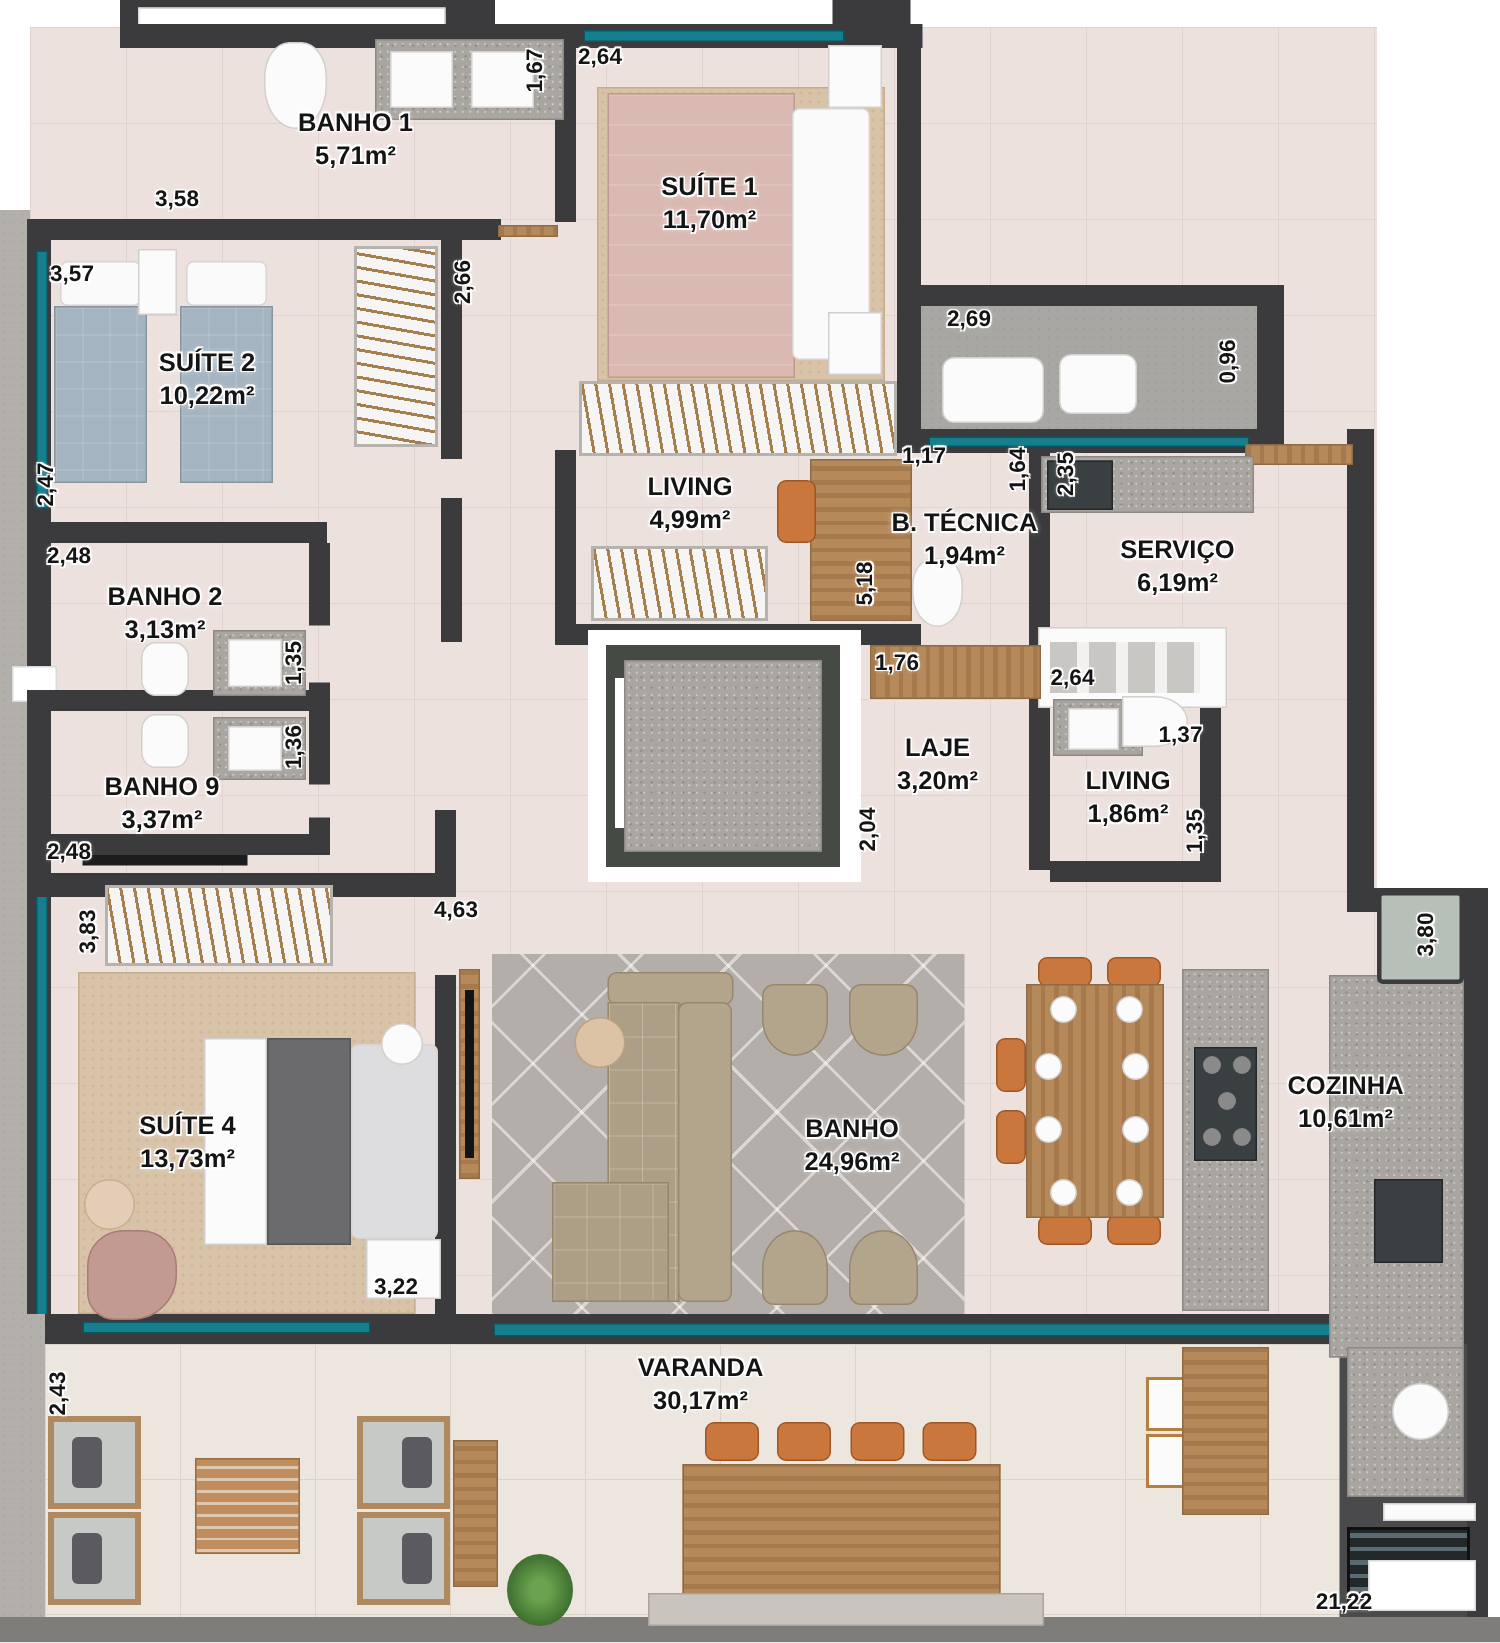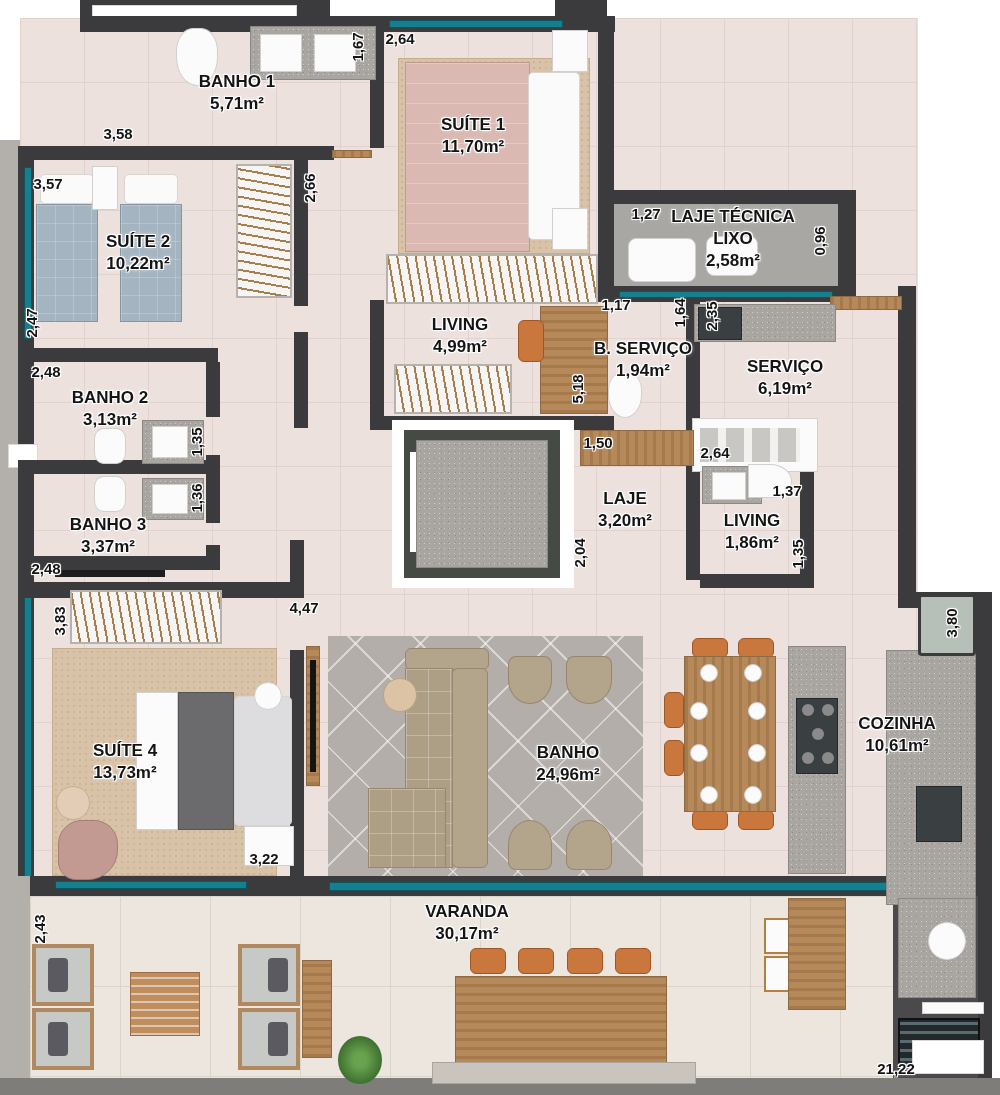--- a/index.html
+++ b/index.html
@@ -225,43 +225,38 @@
     <div>5,71m²</div>
   </div>
   <div class="room-label" style="left:473px;top:114px">
     <div>SUÍTE 1</div>
     <div>11,70m²</div>
   </div>
   <div class="room-label" style="left:138px;top:231px">
     <div>SUÍTE 2</div>
     <div>10,22m²</div>
   </div>
-  <div class="room-label" style="left:733px;top:206px">
-    <div>LAJE TÉCNICA</div>
-    <div>LIXO</div>
-    <div>2,58m²</div>
-  </div>
   <div class="room-label" style="left:460px;top:314px">
     <div>LIVING</div>
     <div>4,99m²</div>
   </div>
   <div class="room-label" style="left:643px;top:338px">
-    <div>B. SERVIÇO</div>
+    <div>B. TÉCNICA</div>
     <div>1,94m²</div>
   </div>
   <div class="room-label" style="left:785px;top:356px">
     <div>SERVIÇO</div>
     <div>6,19m²</div>
   </div>
   <div class="room-label" style="left:110px;top:387px">
     <div>BANHO 2</div>
     <div>3,13m²</div>
   </div>
   <div class="room-label" style="left:108px;top:514px">
-    <div>BANHO 3</div>
+    <div>BANHO 9</div>
     <div>3,37m²</div>
   </div>
   <div class="room-label" style="left:625px;top:488px">
     <div>LAJE</div>
     <div>3,20m²</div>
   </div>
   <div class="room-label" style="left:752px;top:510px">
     <div>LIVING</div>
     <div>1,86m²</div>
   </div>
@@ -285,31 +280,31 @@
   <div class="dim" style="left:118px;top:133px">3,58</div>
   <div class="dim v" style="left:357px;top:47px">1,67</div>
   <div class="dim" style="left:400px;top:38px">2,64</div>
   <div class="dim v" style="left:309px;top:188px">2,66</div>
   <div class="dim" style="left:48px;top:183px">3,57</div>
   <div class="dim v" style="left:31px;top:323px">2,47</div>
   <div class="dim" style="left:46px;top:371px">2,48</div>
   <div class="dim v" style="left:196px;top:442px">1,35</div>
   <div class="dim v" style="left:196px;top:498px">1,36</div>
   <div class="dim" style="left:46px;top:568px">2,48</div>
-  <div class="dim" style="left:646px;top:213px">1,27</div>
+  <div class="dim" style="left:646px;top:213px">2,69</div>
   <div class="dim v" style="left:819px;top:241px">0,96</div>
   <div class="dim" style="left:616px;top:304px">1,17</div>
   <div class="dim v" style="left:679px;top:313px">1,64</div>
   <div class="dim v" style="left:711px;top:316px">2,35</div>
   <div class="dim v" style="left:577px;top:389px">5,18</div>
   <div class="dim" style="left:715px;top:452px">2,64</div>
-  <div class="dim" style="left:598px;top:442px">1,50</div>
+  <div class="dim" style="left:598px;top:442px">1,76</div>
   <div class="dim v" style="left:579px;top:553px">2,04</div>
   <div class="dim" style="left:787px;top:490px">1,37</div>
   <div class="dim v" style="left:797px;top:554px">1,35</div>
   <div class="dim v" style="left:59px;top:621px">3,83</div>
-  <div class="dim" style="left:304px;top:607px">4,47</div>
+  <div class="dim" style="left:304px;top:607px">4,63</div>
   <div class="dim" style="left:264px;top:858px">3,22</div>
   <div class="dim v" style="left:951px;top:623px">3,80</div>
   <div class="dim v" style="left:39px;top:929px">2,43</div>
   <div class="dim" style="left:896px;top:1068px">21,22</div>
 
 </div>
 
 </body></html>

